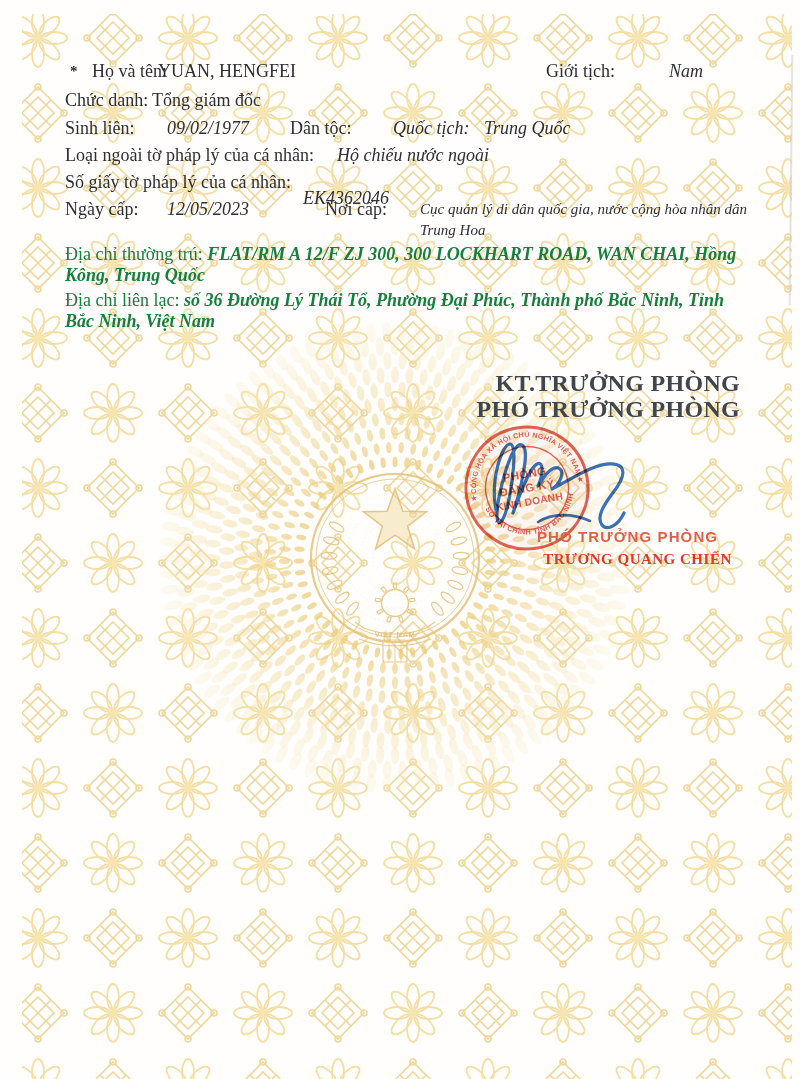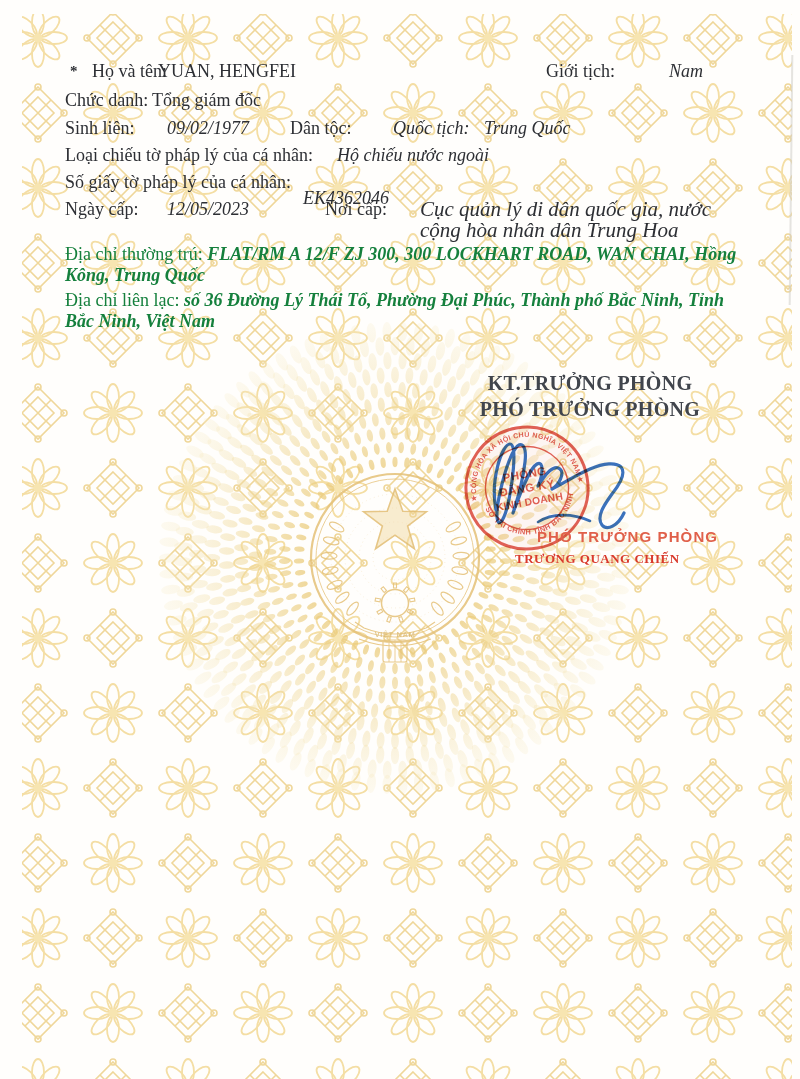--- a/index.html
+++ b/index.html
@@ -5,39 +5,39 @@
   html,body{margin:0;padding:0;background:#ffffff;}
   .page{position:relative;width:800px;height:1079px;background:#fffefc;overflow:hidden;
         font-family:"Liberation Serif", serif;color:#2d2f34;}
   svg{display:block;}
   .abs{position:absolute;white-space:nowrap;}
   .lbl,.val{font-size:18px;line-height:21px;color:#2d2f34;}
   .it{font-style:italic;}
   .bi{font-style:italic;font-weight:bold;}
   .marker{font-weight:bold;font-size:15px;}
   .para{position:absolute;font-size:18px;line-height:21px;color:#15803d;width:680px;}
-  .place-para{position:absolute;font-size:21px;line-height:20.5px;width:332px;font-style:italic;color:#2d2f34;}
+  .place-para{position:absolute;font-size:15px;line-height:20.5px;width:332px;font-style:italic;color:#2d2f34;}
   .bg-pattern{position:absolute;left:0;top:0;}
   .watermark{position:absolute;left:158px;top:322px;}
-  .heading{position:absolute;left:440px;top:370px;width:300px;text-align:center;
-           font-weight:bold;font-size:20px;line-height:26px;color:#41454c;letter-spacing:.3px;}
+  .heading{position:absolute;left:440px;top:370px;width:300px;text-align:right;
+           font-weight:bold;font-size:24px;line-height:26px;color:#41454c;letter-spacing:.3px;}
   .stamp{position:absolute;left:461px;top:422px;mix-blend-mode:multiply;opacity:.9;}
   .stamp text{fill:#dc4f43;stroke:none;font-family:"Liberation Sans",sans-serif;font-weight:bold;}
   .stamp .arc{font-size:7.1px;letter-spacing:.3px;}
   .stamp .arcb{font-size:7.4px;letter-spacing:.4px;}
   .stamp .ctr{font-size:11.5px;text-anchor:middle;letter-spacing:.4px;}
   .stamp .ctr2{font-size:10.3px;text-anchor:middle;letter-spacing:.2px;}
   .stamp .star{font-size:7px;text-anchor:middle;}
   .signature{position:absolute;left:466px;top:418px;mix-blend-mode:multiply;}
   .signature path{stroke:#2a66bb;fill:none;stroke-linecap:round;stroke-linejoin:round;opacity:.92;}
   .signer-title{position:absolute;left:505px;top:528px;width:245px;text-align:center;
                 font-family:"Liberation Sans",sans-serif;font-weight:bold;font-size:15px;
                 color:#e0604a;letter-spacing:1.1px;}
-  .signer-name{position:absolute;left:515px;top:551px;width:245px;
-               font-weight:bold;font-size:13px;color:#d93a2c;letter-spacing:.5px;}
+  .signer-name{position:absolute;left:515px;top:551px;width:245px;text-align:center;
+               font-weight:bold;font-size:15px;color:#d93a2c;letter-spacing:.5px;}
   .edge-line{position:absolute;left:790px;top:55px;width:2px;height:250px;background:#cfcdc9;opacity:.55;transform:rotate(.6deg);}
   
   .flower{stroke:#f2d894;fill:none;stroke-width:1.8;}
   .flower .heart{fill:#f5e0a4;stroke:none;}
   .knot{stroke:#ecd089;fill:none;stroke-width:1.6;}
   
   .emblem{stroke:#e5c178;fill:none;opacity:.85;}
   #sunburst ellipse{stroke:none;}
   .ribbon-text{fill:#d9b569;stroke:none;font-size:7.5px;font-weight:bold;text-anchor:middle;letter-spacing:.6px;opacity:.85;
                font-family:"Liberation Sans",sans-serif;}
@@ -865,21 +865,21 @@
 
   <span class="abs lbl" style="left:65px;top:90px">Chức danh:</span>
   <span class="abs val" style="left:152px;top:90px">Tổng giám đốc</span>
 
   <span class="abs lbl" style="left:65px;top:118px">Sinh liên:</span>
   <span class="abs val it" style="left:167px;top:118px">09/02/1977</span>
   <span class="abs lbl" style="left:290px;top:118px">Dân tộc:</span>
   <span class="abs val it" style="left:393px;top:118px">Quốc tịch:</span>
   <span class="abs val it" style="left:484px;top:118px">Trung Quốc</span>
 
-  <span class="abs lbl" style="left:65px;top:145px">Loại chiếu tờ pháp lý của cá nhân:</span>
+  <span class="abs lbl" style="left:65px;top:145px">Loại ngoài tờ pháp lý của cá nhân:</span>
   <span class="abs val it" style="left:337px;top:145px">Hộ chiếu nước ngoài</span>
 
   <span class="abs lbl" style="left:65px;top:172px">Số giấy tờ pháp lý của cá nhân:</span>
   <span class="abs val it" style="left:303px;top:188px">EK4362046</span>
 
   <span class="abs lbl" style="left:65px;top:199px">Ngày cấp:</span>
   <span class="abs val it" style="left:167px;top:199px">12/05/2023</span>
   <span class="abs lbl" style="left:325px;top:199px">Nơi cấp:</span>
   <div class="place-para" style="left:420px;top:199px">Cục quản lý di dân quốc gia, nước cộng hòa nhân dân Trung Hoa</div>
 

